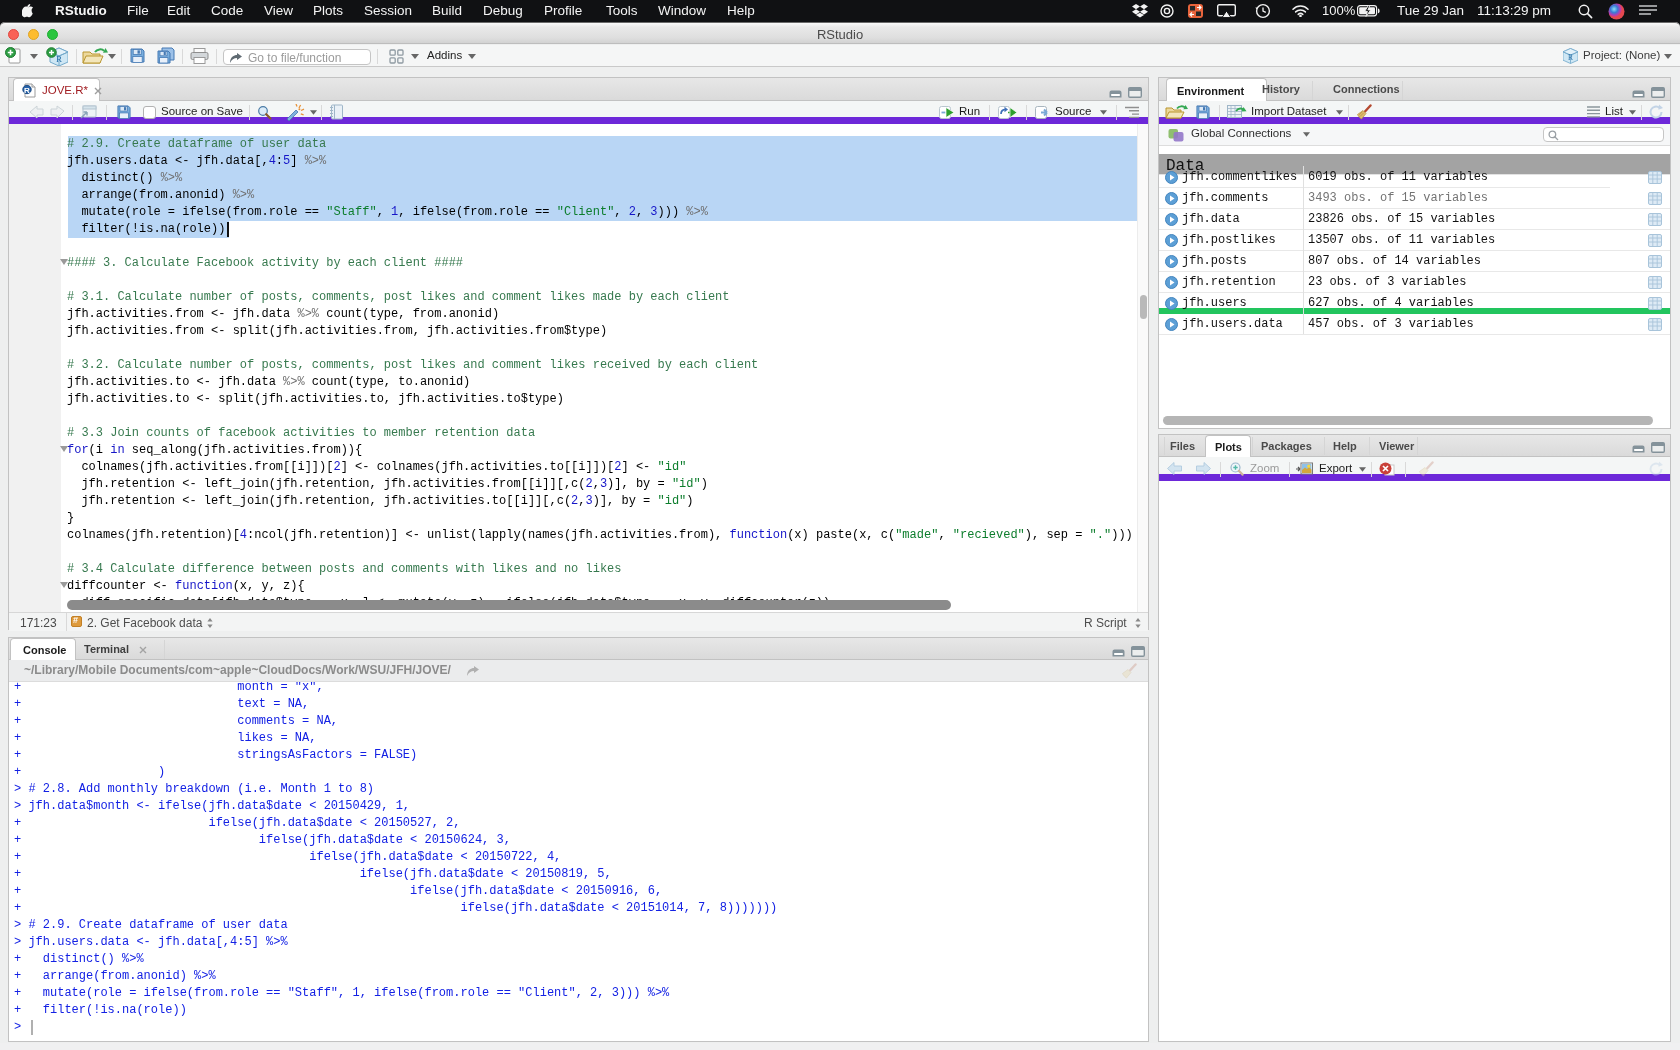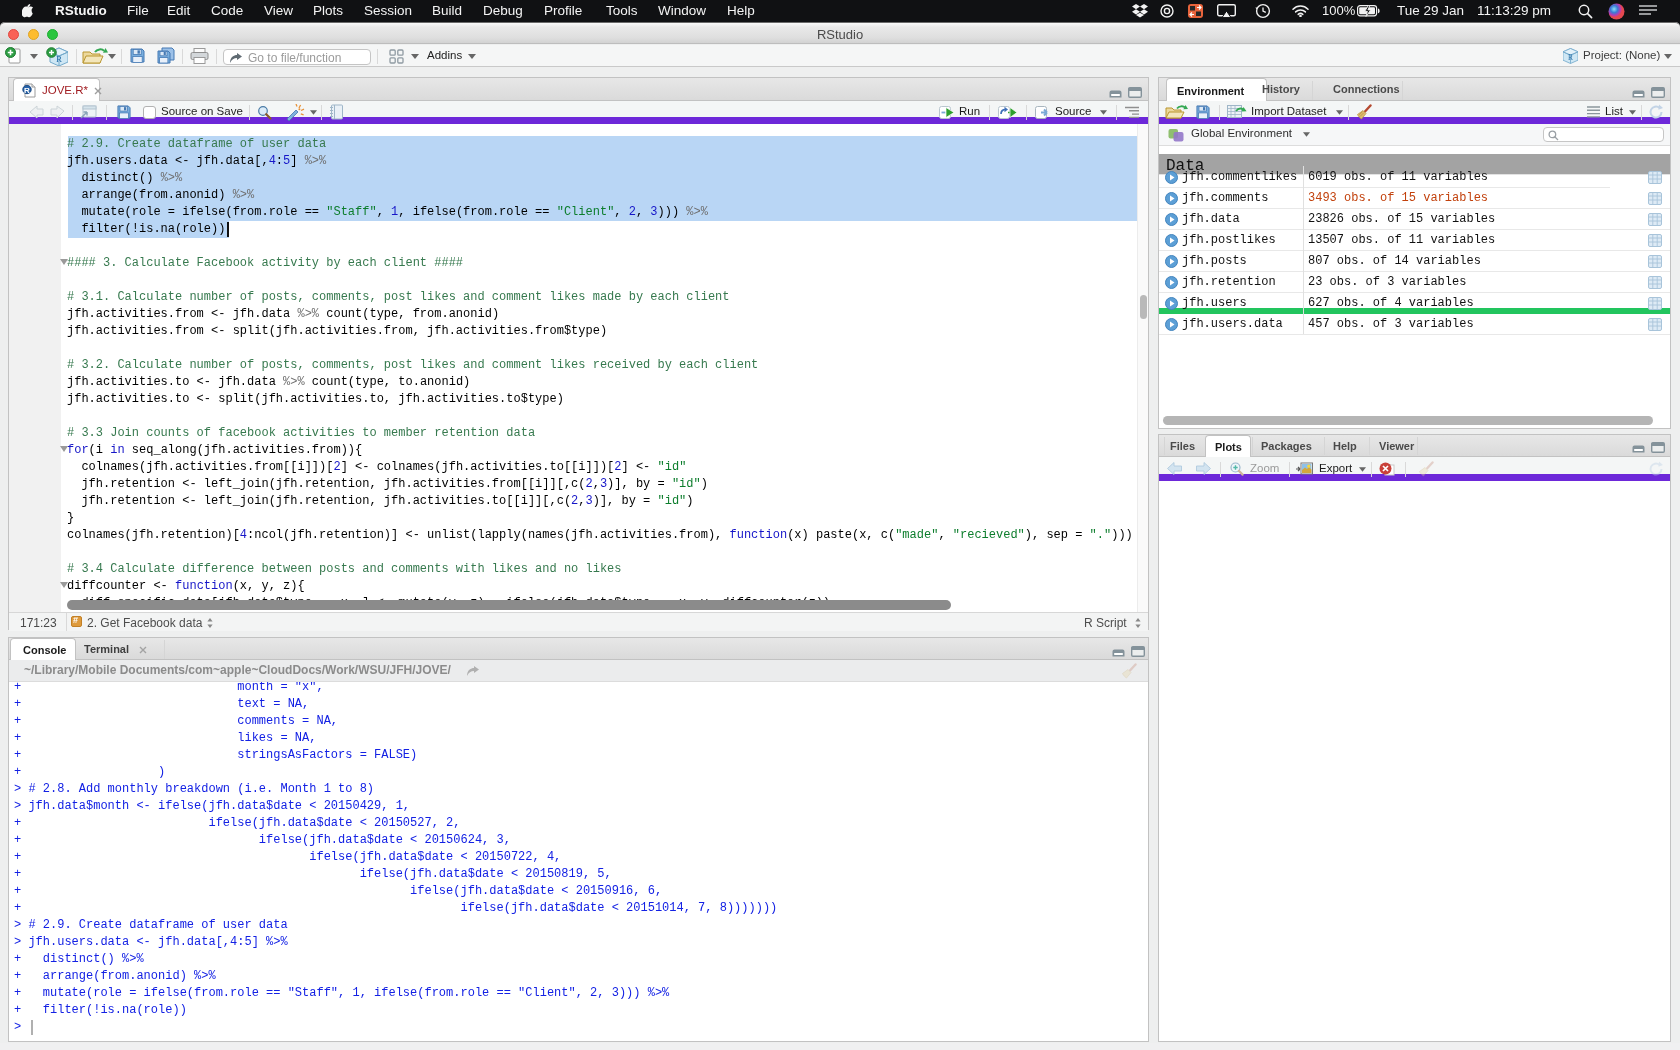--- a/index.html
+++ b/index.html
@@ -520,21 +520,21 @@
     <svg class="abs" style="left:489px;top:3px" width="16" height="16" viewBox="0 0 16 16">
         <path d="M13.5 8a5.5 5.5 0 1 1-2-4.2" fill="none" stroke="#c3d4e6" stroke-width="2"></path>
         <path d="M11 0.5 15 4l-4.6 1.8z" fill="#c3d4e6"></path>
       </svg>
   </div>
   <div class="abs" style="left:0;top:46px;width:511px;height:22px;background:#f6f7f8;border-bottom:1px solid #ddd">
     <svg class="abs" style="left:9px;top:3px" width="16" height="15" viewBox="0 0 16 15">
         <rect x="0.5" y="2" width="9.5" height="9.5" rx="2" fill="#8fbf6f"></rect>
         <rect x="5.5" y="5" width="10" height="9.5" rx="2" fill="#9477c9" opacity="0.9"></rect>
       </svg>
-    <span class="abs" style="left:32px;top:3px;font-size:11.5px;color:#2e2e2e">Global Environment</span>
+    <span class="abs" style="left:32px;top:3px;font-size:11.5px;color:#2e2e2e">Global Connections</span>
     <svg class="abs" style="left:144px;top:8px" width="7" height="5" viewBox="0 0 8 5">
         <path d="M0 0h8L4 5z" fill="#666"></path>
       </svg>
     <div class="abs" style="left:384px;top:3px;width:121px;height:15px;background:#fff;border:1px solid #c6c6c6;border-radius:4px">
       <svg class="abs" style="left:4px;top:2px" width="11" height="11" viewBox="0 0 11 11">
           <circle cx="4.4" cy="4.4" r="3.3" fill="none" stroke="#9aa0a5" stroke-width="1.3"></circle>
           <path d="M7 7 10 10" stroke="#9aa0a5" stroke-width="1.3"></path>
         </svg>
     </div>
   </div>
@@ -553,21 +553,21 @@
           <rect x="0.5" y="0.5" width="13" height="12" rx="1.5" fill="#ddeaf5" stroke="#a8c4da"></rect>
           <path d="M0.5 4h13M0.5 8h13M4.8 0.5v12M9.2 0.5v12" stroke="#a8c4da" stroke-width="0.9"></path>
         </svg>
       </div>
       <div style="position:absolute;left:0;top:21px;width:511px;height:21px;border-bottom:1px solid #e8e8e8">
         <svg style="position:absolute;left:6px;top:4px" width="13" height="13" viewBox="0 0 13 13">
           <circle cx="6.5" cy="6.5" r="6" fill="#5c9fd6" stroke="#4384bd"></circle>
           <path d="M5 3.5 9.5 6.5 5 9.5z" fill="#fff"></path>
         </svg>
         <span class="mono" style="position:absolute;left:23px;top:3px;font-size:12px;color:#111">jfh.comments</span>
-        <span class="mono" style="position:absolute;left:149px;top:3px;font-size:12px;color:#c2410c">3493 obs. of 15 variables</span>
+        <span class="mono" style="position:absolute;left:149px;top:3px;font-size:12px;color:#737373">3493 obs. of 15 variables</span>
         <svg style="position:absolute;left:489px;top:4px" width="14" height="13" viewBox="0 0 14 13">
           <rect x="0.5" y="0.5" width="13" height="12" rx="1.5" fill="#ddeaf5" stroke="#a8c4da"></rect>
           <path d="M0.5 4h13M0.5 8h13M4.8 0.5v12M9.2 0.5v12" stroke="#a8c4da" stroke-width="0.9"></path>
         </svg>
       </div>
       <div style="position:absolute;left:0;top:42px;width:511px;height:21px;border-bottom:1px solid #e8e8e8">
         <svg style="position:absolute;left:6px;top:4px" width="13" height="13" viewBox="0 0 13 13">
           <circle cx="6.5" cy="6.5" r="6" fill="#5c9fd6" stroke="#4384bd"></circle>
           <path d="M5 3.5 9.5 6.5 5 9.5z" fill="#fff"></path>
         </svg>

